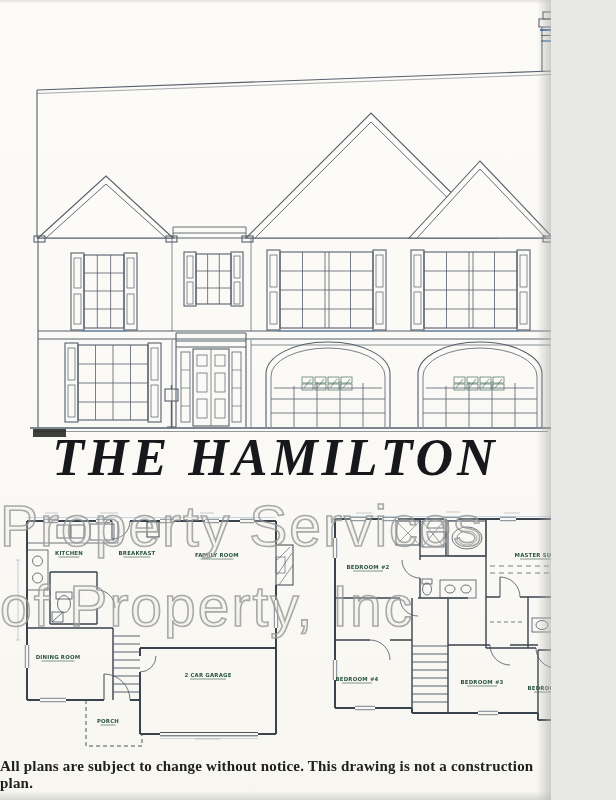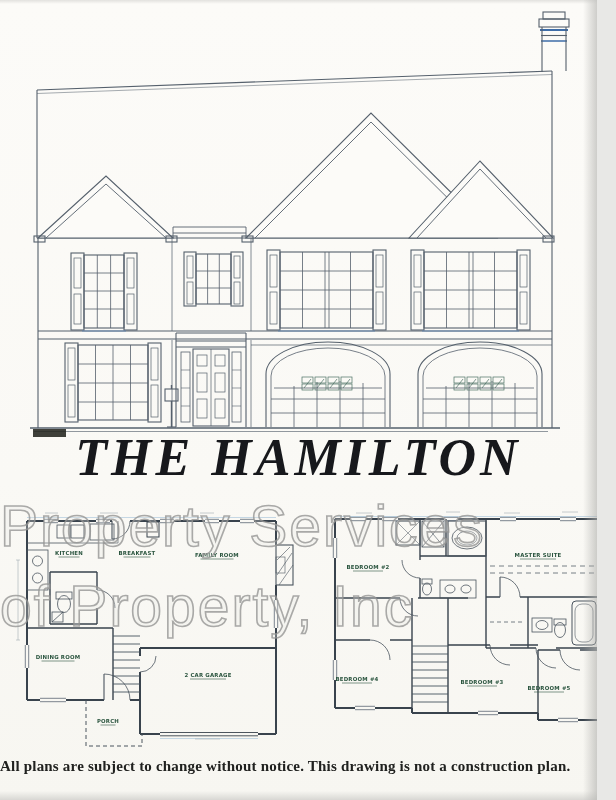--- a/index.html
+++ b/index.html
@@ -1,16 +1,16 @@
 <!DOCTYPE html>
 <html><head>
 <meta charset="utf-8">
 <style>
   html,body{margin:0;padding:0;background:#e8e8e6;}
-  #sheet{position:relative;width:597px;height:800px;overflow:hidden;
+  #sheet{position:relative;width:551px;height:800px;overflow:hidden;
     background:linear-gradient(180deg,#fcfbf8 0%,#faf9f5 60%,#f7f6f1 100%);
     font-family:"Liberation Serif",serif;text-decoration:underline;}
   svg{position:absolute;left:0;}
   #elevation-svg{top:0;}
   #plans-svg{top:492px;}
   .plan-title{position:absolute;top:431px;left:0;right:0;text-align:center;
     font-family:"Liberation Serif",serif;font-style:italic;font-weight:bold;
     font-size:52px;line-height:1.05;letter-spacing:4px;color:#17181c;}
   .watermark{position:absolute;top:486px;left:0;right:0;text-align:left;z-index:6;
     pointer-events:none;font-family:"Liberation Sans",sans-serif;font-weight:400;

